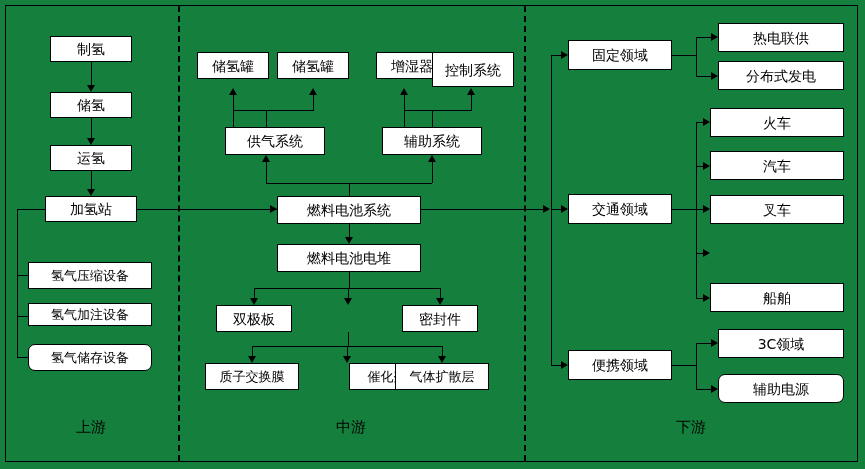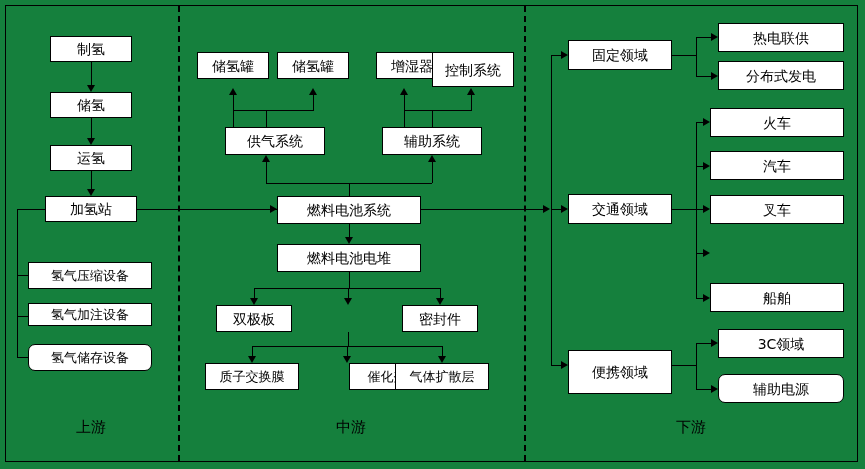--- a/index.html
+++ b/index.html
@@ -127,21 +127,21 @@
   <div class="ln lnv" style="left:347px;top:346px;height:10px;"></div>
   <div class="arr arr-d" style="left:343px;top:356px;"></div>
   <div class="ln lnv" style="left:442px;top:346px;height:10px;"></div>
   <div class="arr arr-d" style="left:438px;top:356px;"></div>
 
   <div class="ln lnh" style="left:421px;top:209px;width:122px;"></div>
   <div class="arr arr-r" style="left:543px;top:205px;"></div>
 
   <div class="node" style="left:568px;top:40px;width:104px;height:30px;">固定领域</div>
   <div class="node" style="left:568px;top:194px;width:104px;height:30px;">交通领域</div>
-  <div class="node" style="left:568px;top:350px;width:104px;height:44px;">便携领域</div>
+  <div class="node" style="left:568px;top:350px;width:104px;height:30px;">便携领域</div>
 
   <div class="node" style="left:718px;top:23px;width:126px;height:29px;">热电联供</div>
   <div class="node" style="left:718px;top:61px;width:126px;height:29px;">分布式发电</div>
 
   <div class="node" style="left:710px;top:108px;width:134px;height:29px;">火车</div>
   <div class="node" style="left:710px;top:151px;width:134px;height:29px;">汽车</div>
   <div class="node" style="left:710px;top:195px;width:134px;height:29px;">叉车</div>
   <div class="node" style="left:710px;top:283px;width:134px;height:29px;">船舶</div>
 
   <div class="node" style="left:718px;top:329px;width:126px;height:29px;">3C领域</div>

